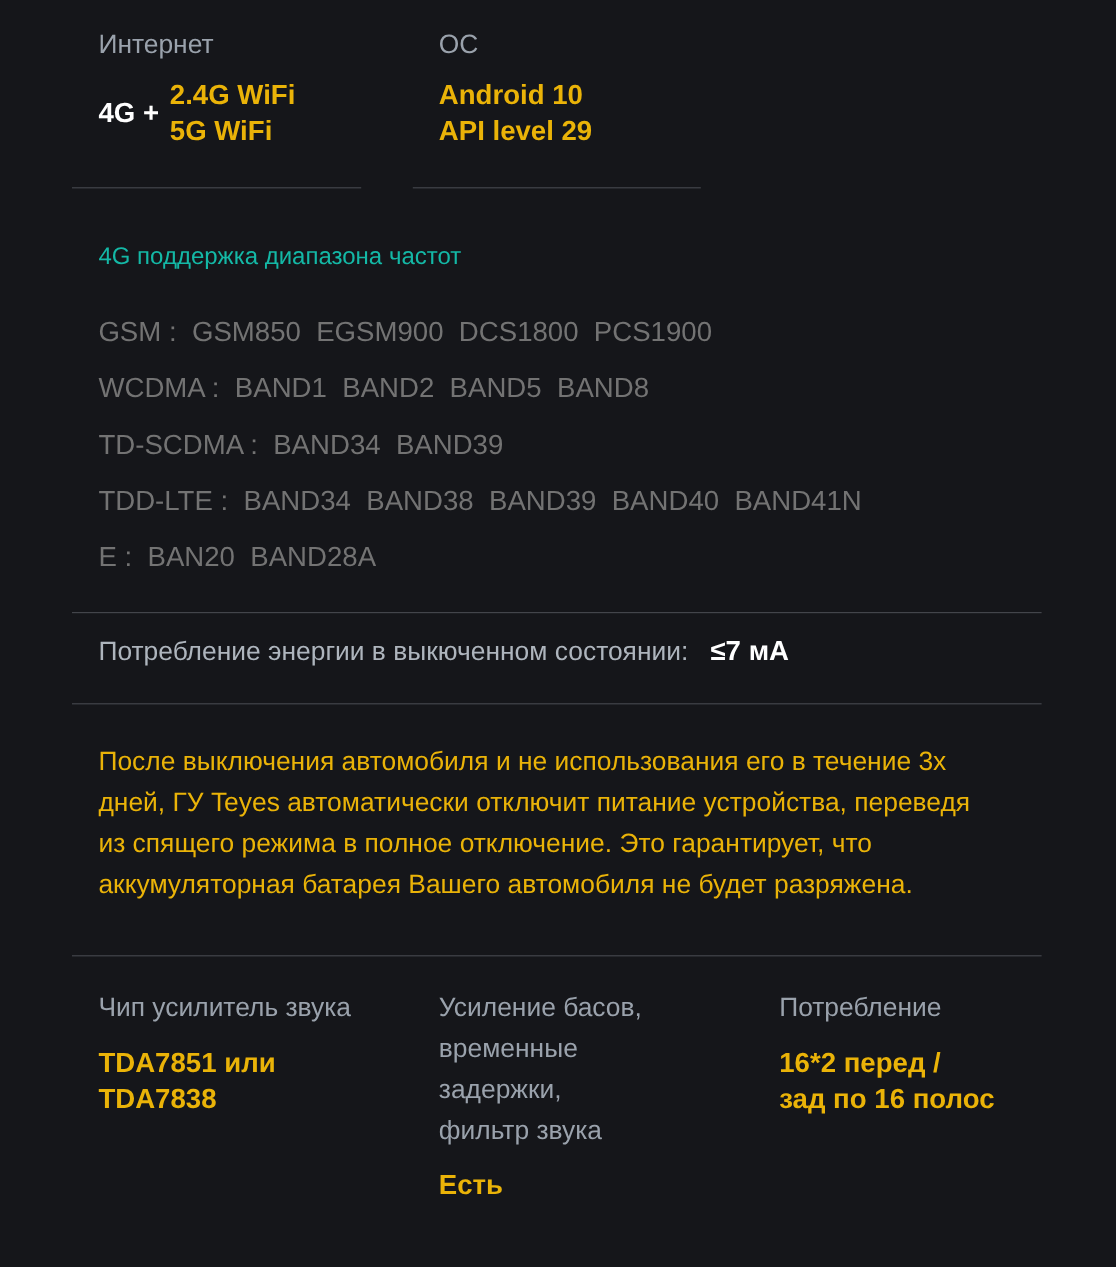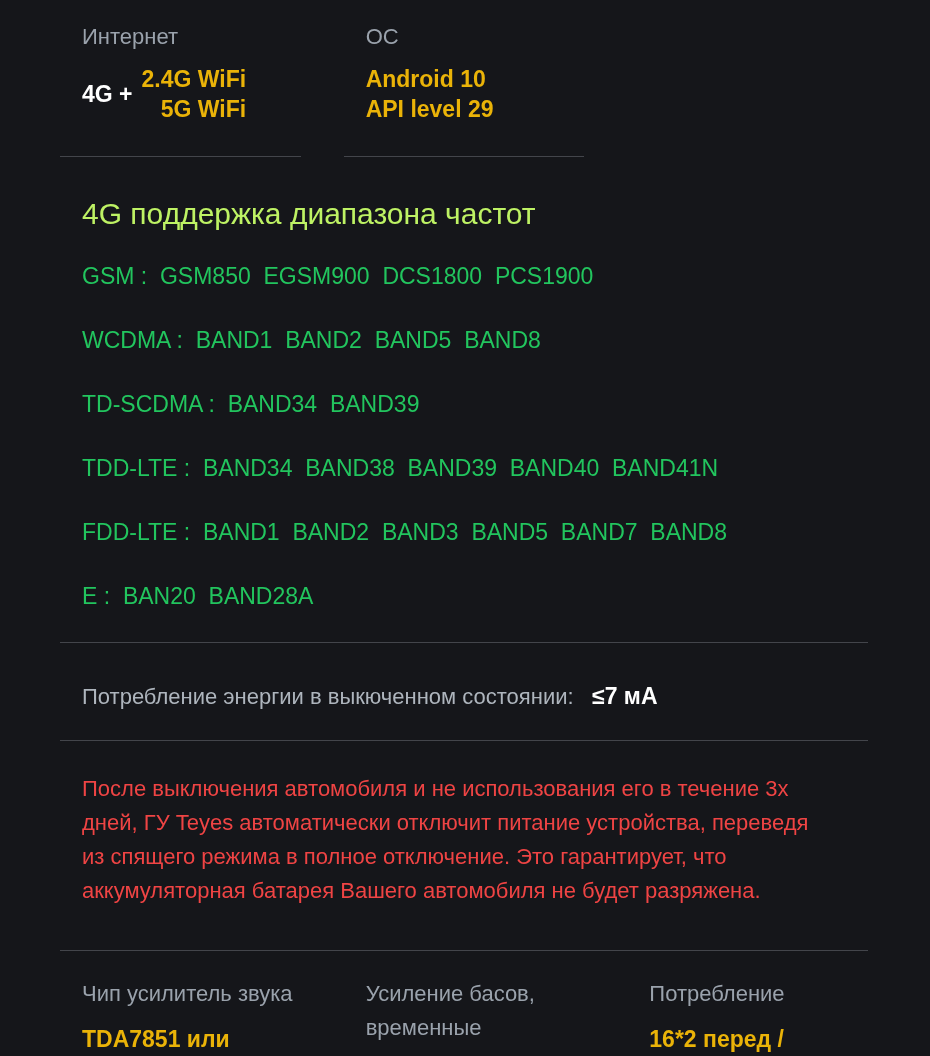--- a/index.html
+++ b/index.html
@@ -35,70 +35,70 @@
     line-height: 30px;
   }
   .top-grid .label { margin-bottom: 12px; }
   .value {
     color: #eab308;
     font-size: 23px;
     font-weight: bold;
     line-height: 30px;
   }
   .multiline { white-space: pre-line; }
-  .value-row { display: flex; align-items: center; text-align: right; }
+  .value-row { display: flex; align-items: center; }
   .value-prefix {
     color: #ffffff;
     font-size: 23px;
     font-weight: bold;
     margin-right: 9px;
     white-space: nowrap;
   }
   .bands { margin-top: 42px; padding-left: 22px; }
   .section-title {
-    color: #bef264;
-    font-size: 30px;
+    color: #14b8a6;
+    font-size: 20px;
     line-height: 30px;
   }
   .band-row {
-    color: #22c55e;
+    color: #737373;
     font-size: 23px;
     line-height: 30px;
     margin-top: 32px;
     white-space: pre-wrap;
   }
-  .band-row ~ .band-row { margin-top: 34px; }
+  .band-row ~ .band-row { margin-top: 17px; }
   .divider {
     border: none;
     border-top: 1px solid #43454b;
     margin: 0;
     height: 0;
   }
   .div-after-bands { margin-top: 31px; }
   .div-after-power { margin-top: 27px; }
   .div-after-note  { margin-top: 42px; }
   .power-row {
-    margin-top: 38px;
+    margin-top: 16px;
     padding-left: 22px;
   }
   .power-label {
     color: #aeb5bd;
     font-size: 22px;
     line-height: 32px;
   }
   .power-value {
     color: #ffffff;
     font-size: 23px;
     font-weight: bold;
     margin-left: 14px;
   }
   .note {
     margin: 31px 0 0 0;
     padding-left: 22px;
-    color: #ef4444;
+    color: #eab308;
     font-size: 22px;
     line-height: 34px;
   }
   .bottom-grid { margin-top: 26px; }
   .bottom-grid .label { line-height: 34px; }
   .bottom-grid .value { margin-top: 13px; }
 </style>
 </head>
 <body>
 
@@ -123,21 +123,20 @@
       </div>
     </div>
   </section>
 
   <section class="bands">
     <div class="section-title">4G поддержка диапазона частот</div>
     <div class="band-row">GSM :  GSM850  EGSM900  DCS1800  PCS1900</div>
     <div class="band-row">WCDMA :  BAND1  BAND2  BAND5  BAND8</div>
     <div class="band-row">TD-SCDMA :  BAND34  BAND39</div>
     <div class="band-row">TDD-LTE :  BAND34  BAND38  BAND39  BAND40  BAND41N</div>
-    <div class="band-row">FDD-LTE :  BAND1  BAND2  BAND3  BAND5  BAND7  BAND8</div>
     <div class="band-row">E :  BAN20  BAND28A</div>
   </section>
 
   <hr class="divider div-after-bands">
 
   <div class="power-row">
     <span class="power-label">Потребление энергии в выкюченном состоянии:</span>
     <span class="power-value">≤7 мА</span>
   </div>
 

